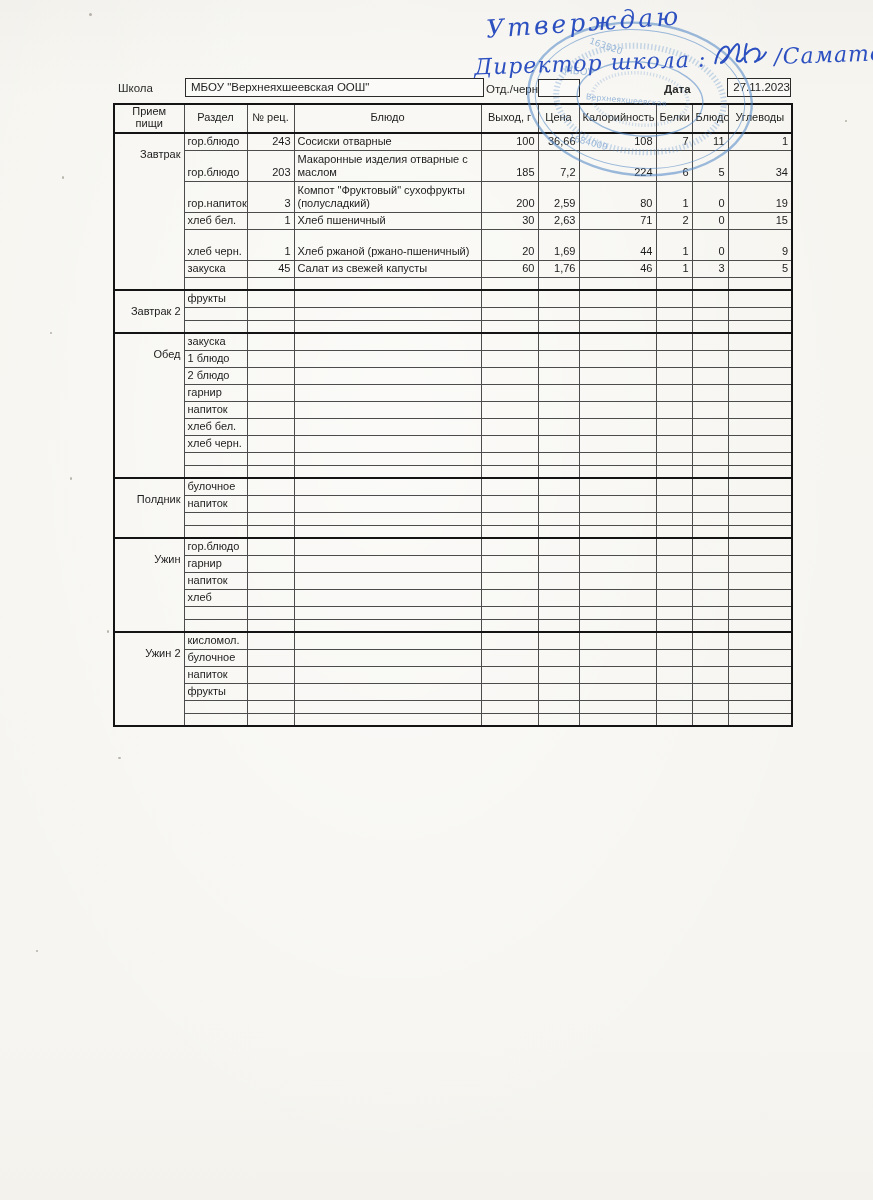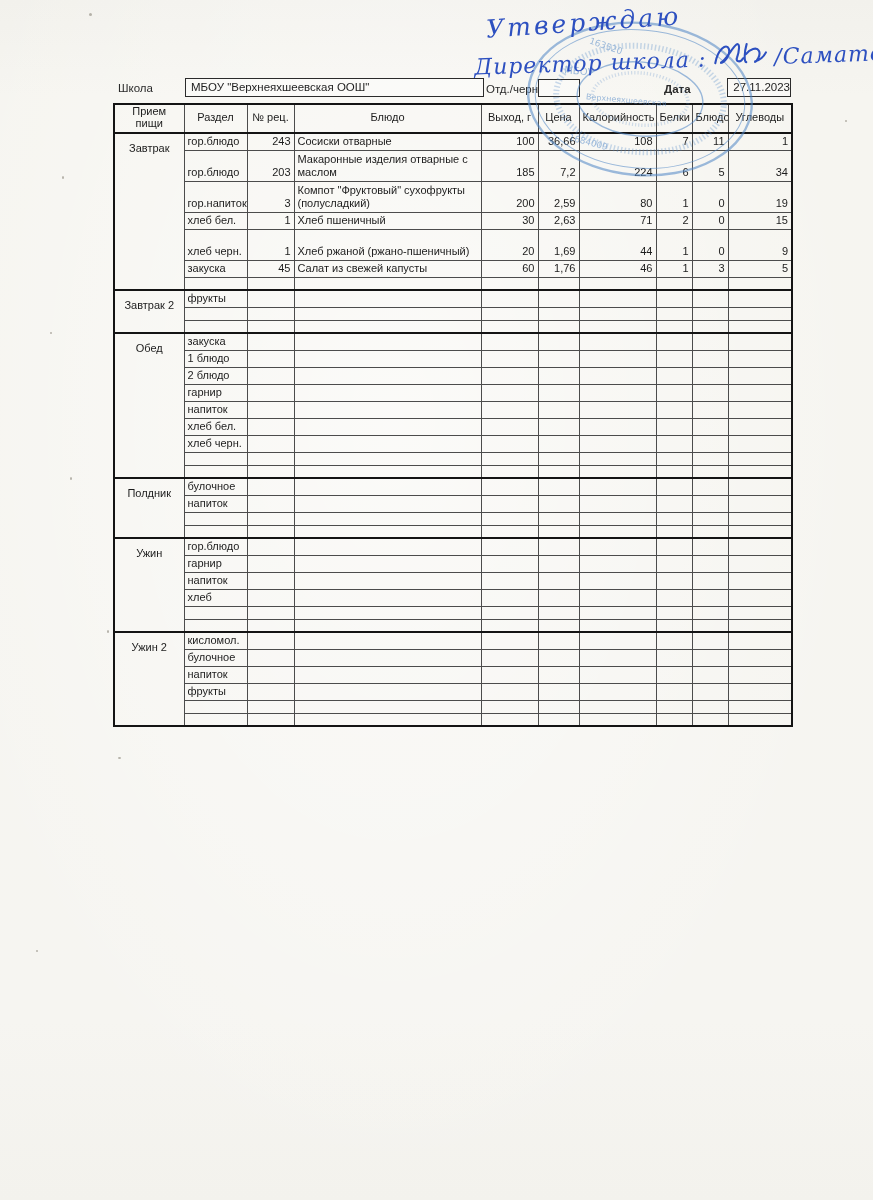--- a/index.html
+++ b/index.html
@@ -36,21 +36,21 @@
   .menu thead tr{height:20px;}
   .menu th{
     font-weight:normal;font-size:11px;text-align:center;vertical-align:middle;
     border-bottom:2.2px solid #141414;padding-bottom:3px;
   }
   .menu tbody tr{height:13px;}
   .menu tbody tr.has-data{height:17px;}
   .menu tbody tr.tall{height:31px;}
   .menu tbody tr.section-start td{border-top:2.4px solid #141414;}
   .menu td{vertical-align:bottom;line-height:1.18;}
-  .menu td.c-meal{vertical-align:top;text-align:center;padding-top:8px;}
+  .menu td.c-meal{vertical-align:top;text-align:right;padding-top:14px;}
   .menu td.al{text-align:left;}
   .menu td.ar{text-align:right;}
 
   
   .hand{
     position:absolute;color:#2d50c0;
     font-family:"DejaVu Serif", serif;font-style:italic;
     white-space:nowrap;
   }
   #hand-line1{left:486px;top:8px;font-size:25px;letter-spacing:3px;transform:rotate(-4deg);}

